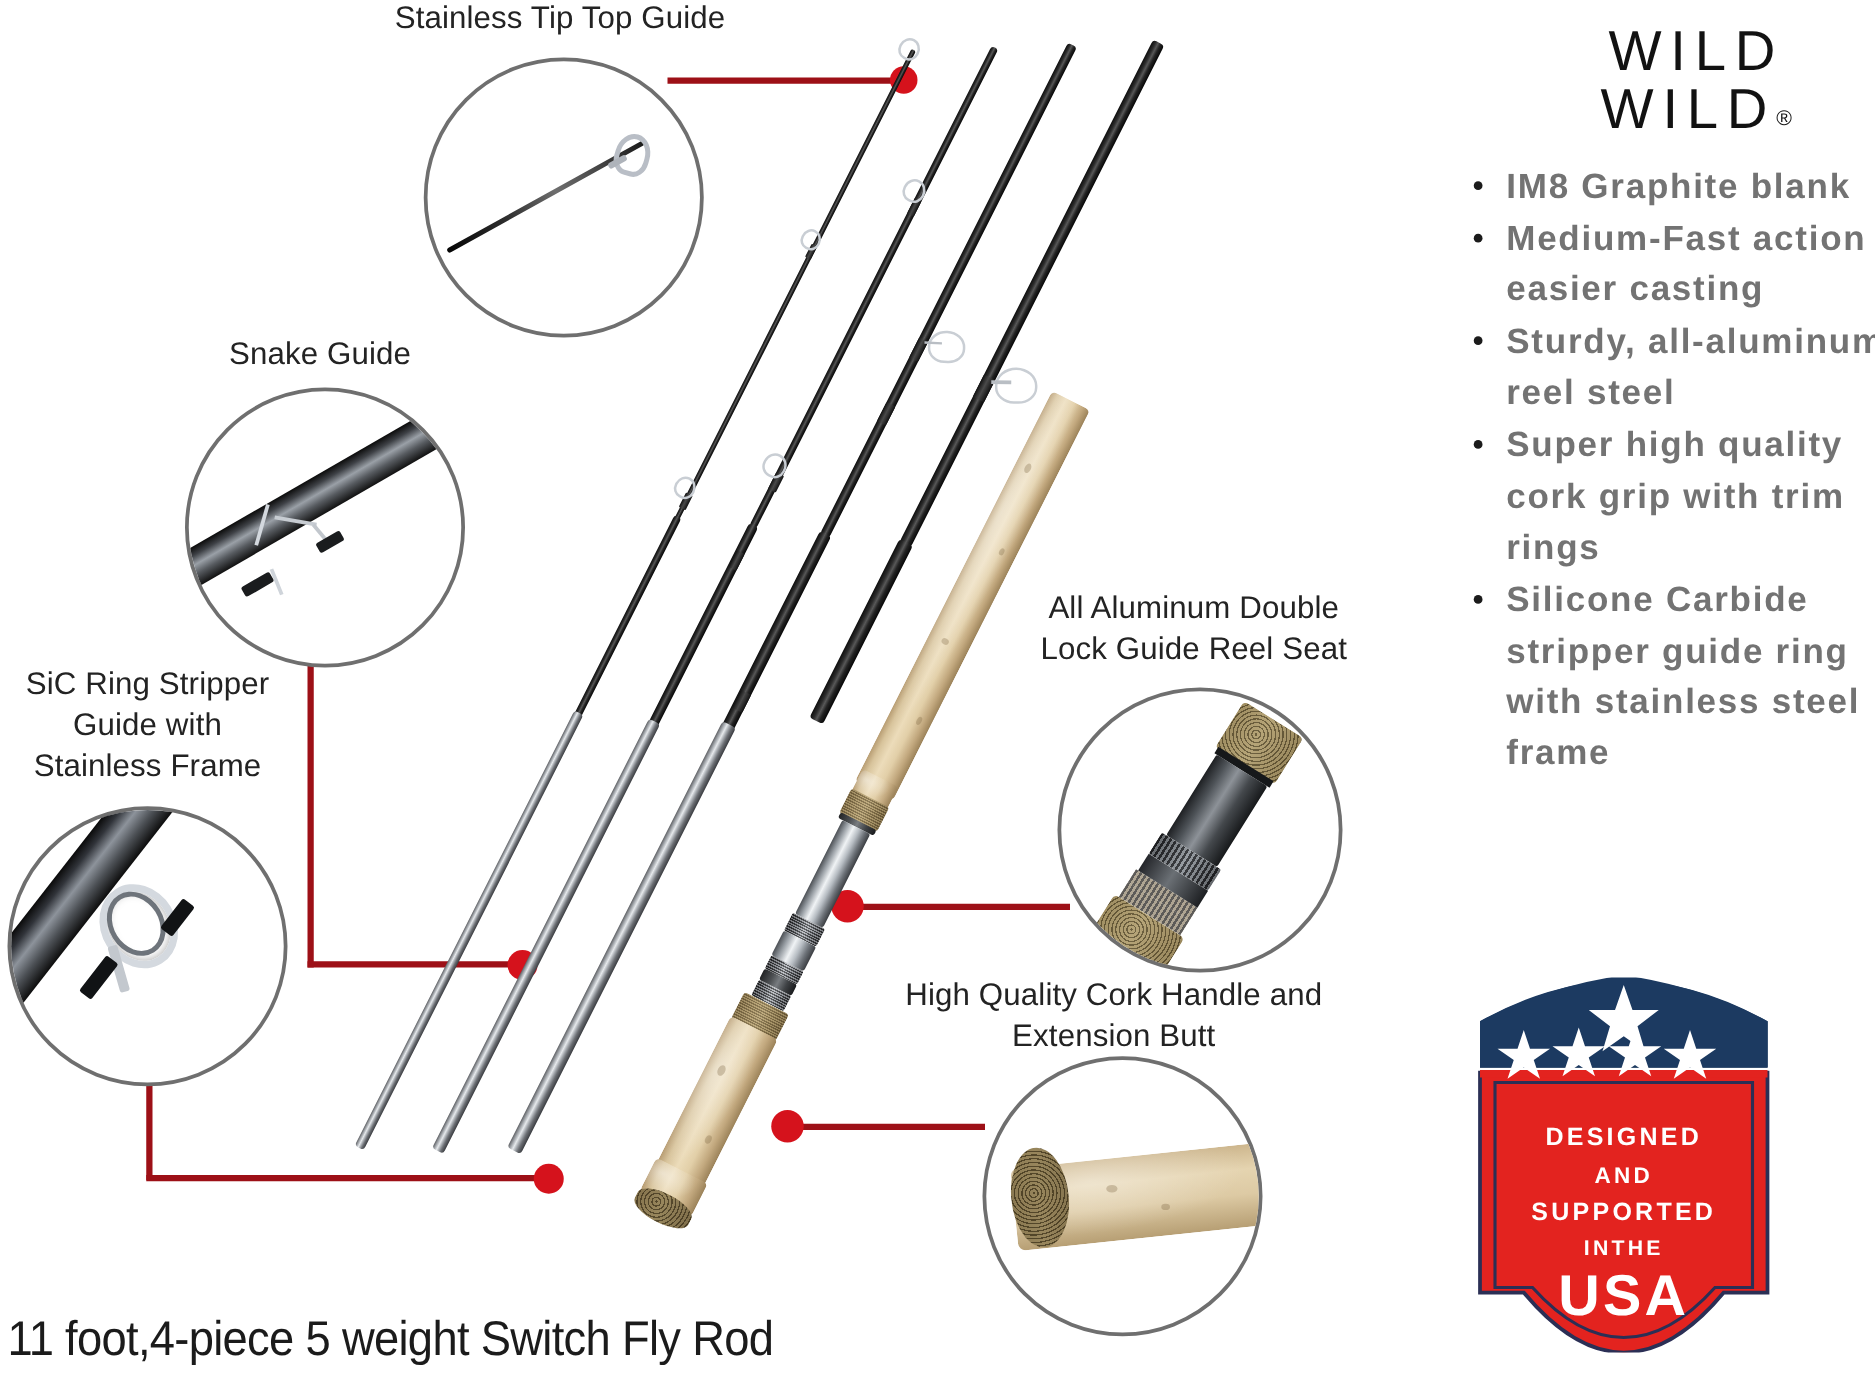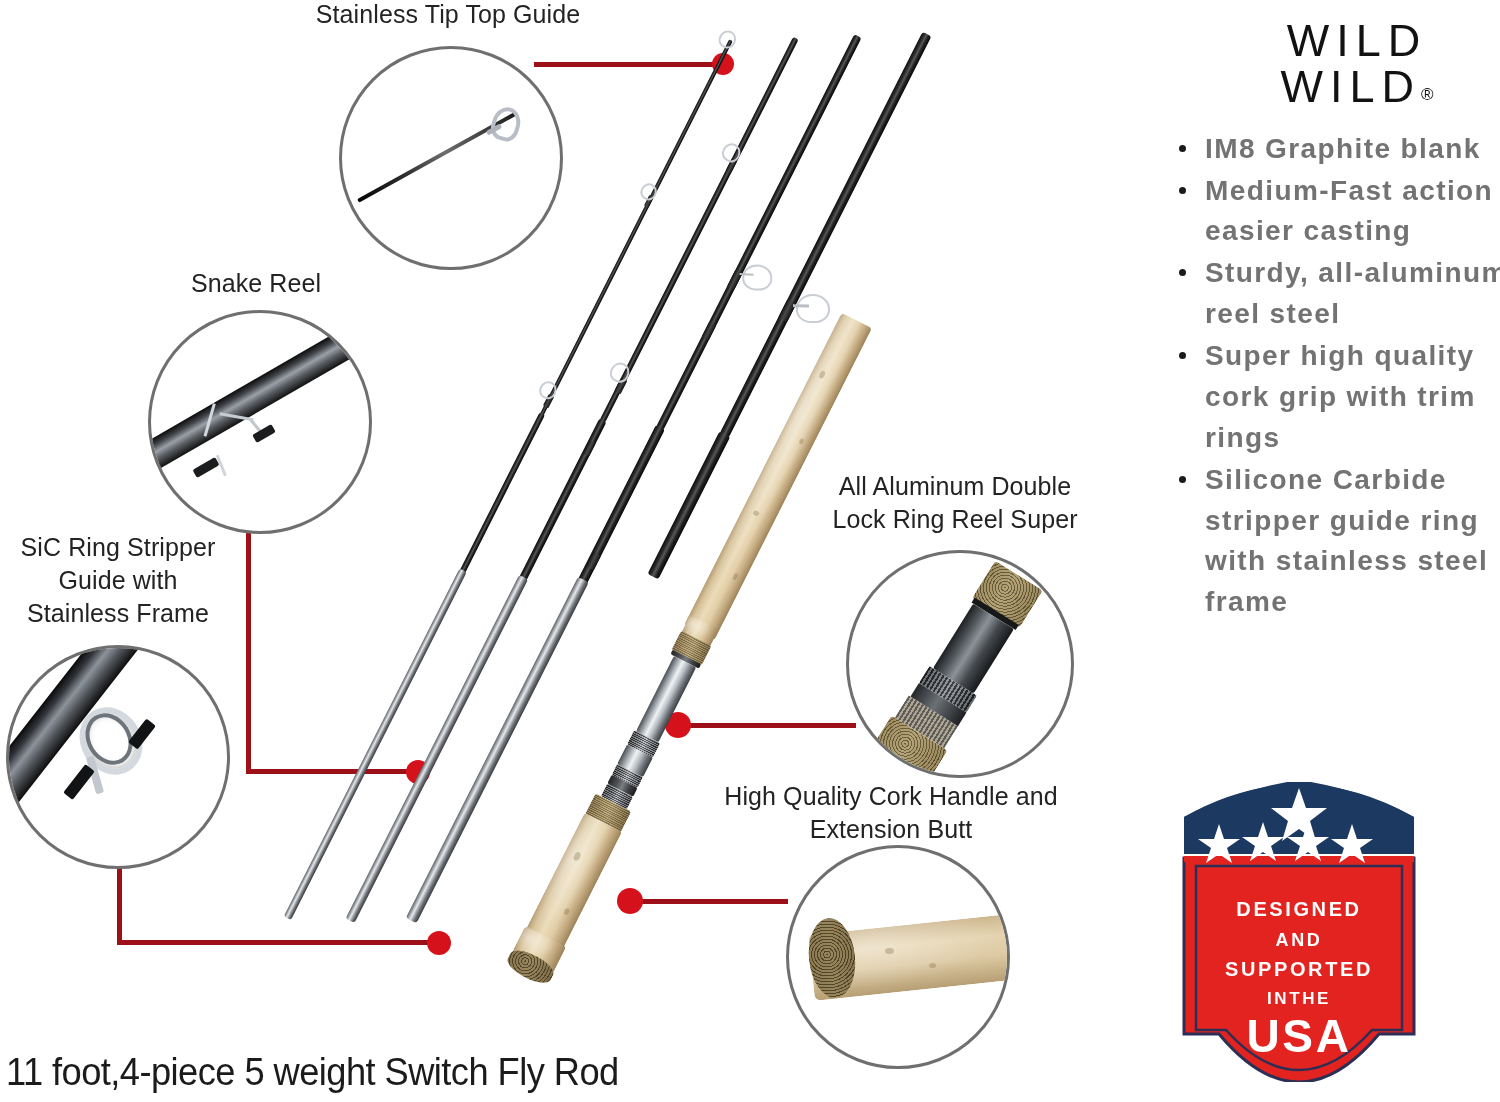--- a/index.html
+++ b/index.html
@@ -387,28 +387,28 @@
                   background:repeating-radial-gradient(circle at 40% 45%, rgba(72,60,34,0.85) 0px, rgba(72,60,34,0.85) 1px, rgba(150,132,92,0.7) 1px, rgba(150,132,92,0.7) 3px),
                              linear-gradient(90deg,#6f5e38 0%,#9c8b5d 50%,#5f5030 100%);
                   border-radius:50% / 50%; transform: rotate(-6deg);"></div>
       <div class="cork-spot" style="left:96px; top:100px; width:9px; height:6px;"></div>
       <div class="cork-spot" style="left:140px; top:115px; width:7px; height:5px;"></div>
     </div>
   </div>
 
   <div class="callout-label" style="left:276px; top:-2px; width:344px;">Stainless Tip Top Guide</div>
 
-  <div class="callout-label" style="left:133px; top:267px; width:246px;">Snake Reel</div>
+  <div class="callout-label" style="left:133px; top:267px; width:246px;">Snake Guide</div>
 
   <div class="callout-label" style="left:-4px; top:531px; width:244px;">SiC Ring Stripper
 Guide with
 Stainless Frame</div>
 
   <div class="callout-label" style="left:820px; top:470px; width:270px;">All Aluminum Double
-Lock Ring Reel Super</div>
+Lock Guide Reel Seat</div>
 
   <div class="callout-label" style="left:700px; top:780px; width:382px;">High Quality Cork Handle and
 Extension Butt</div>
 
   <div id="right-col">
     <div id="logo">
       <div>WILD</div>
       <div>
         <span>WILD</span><span class="reg">®</span>
       </div>

